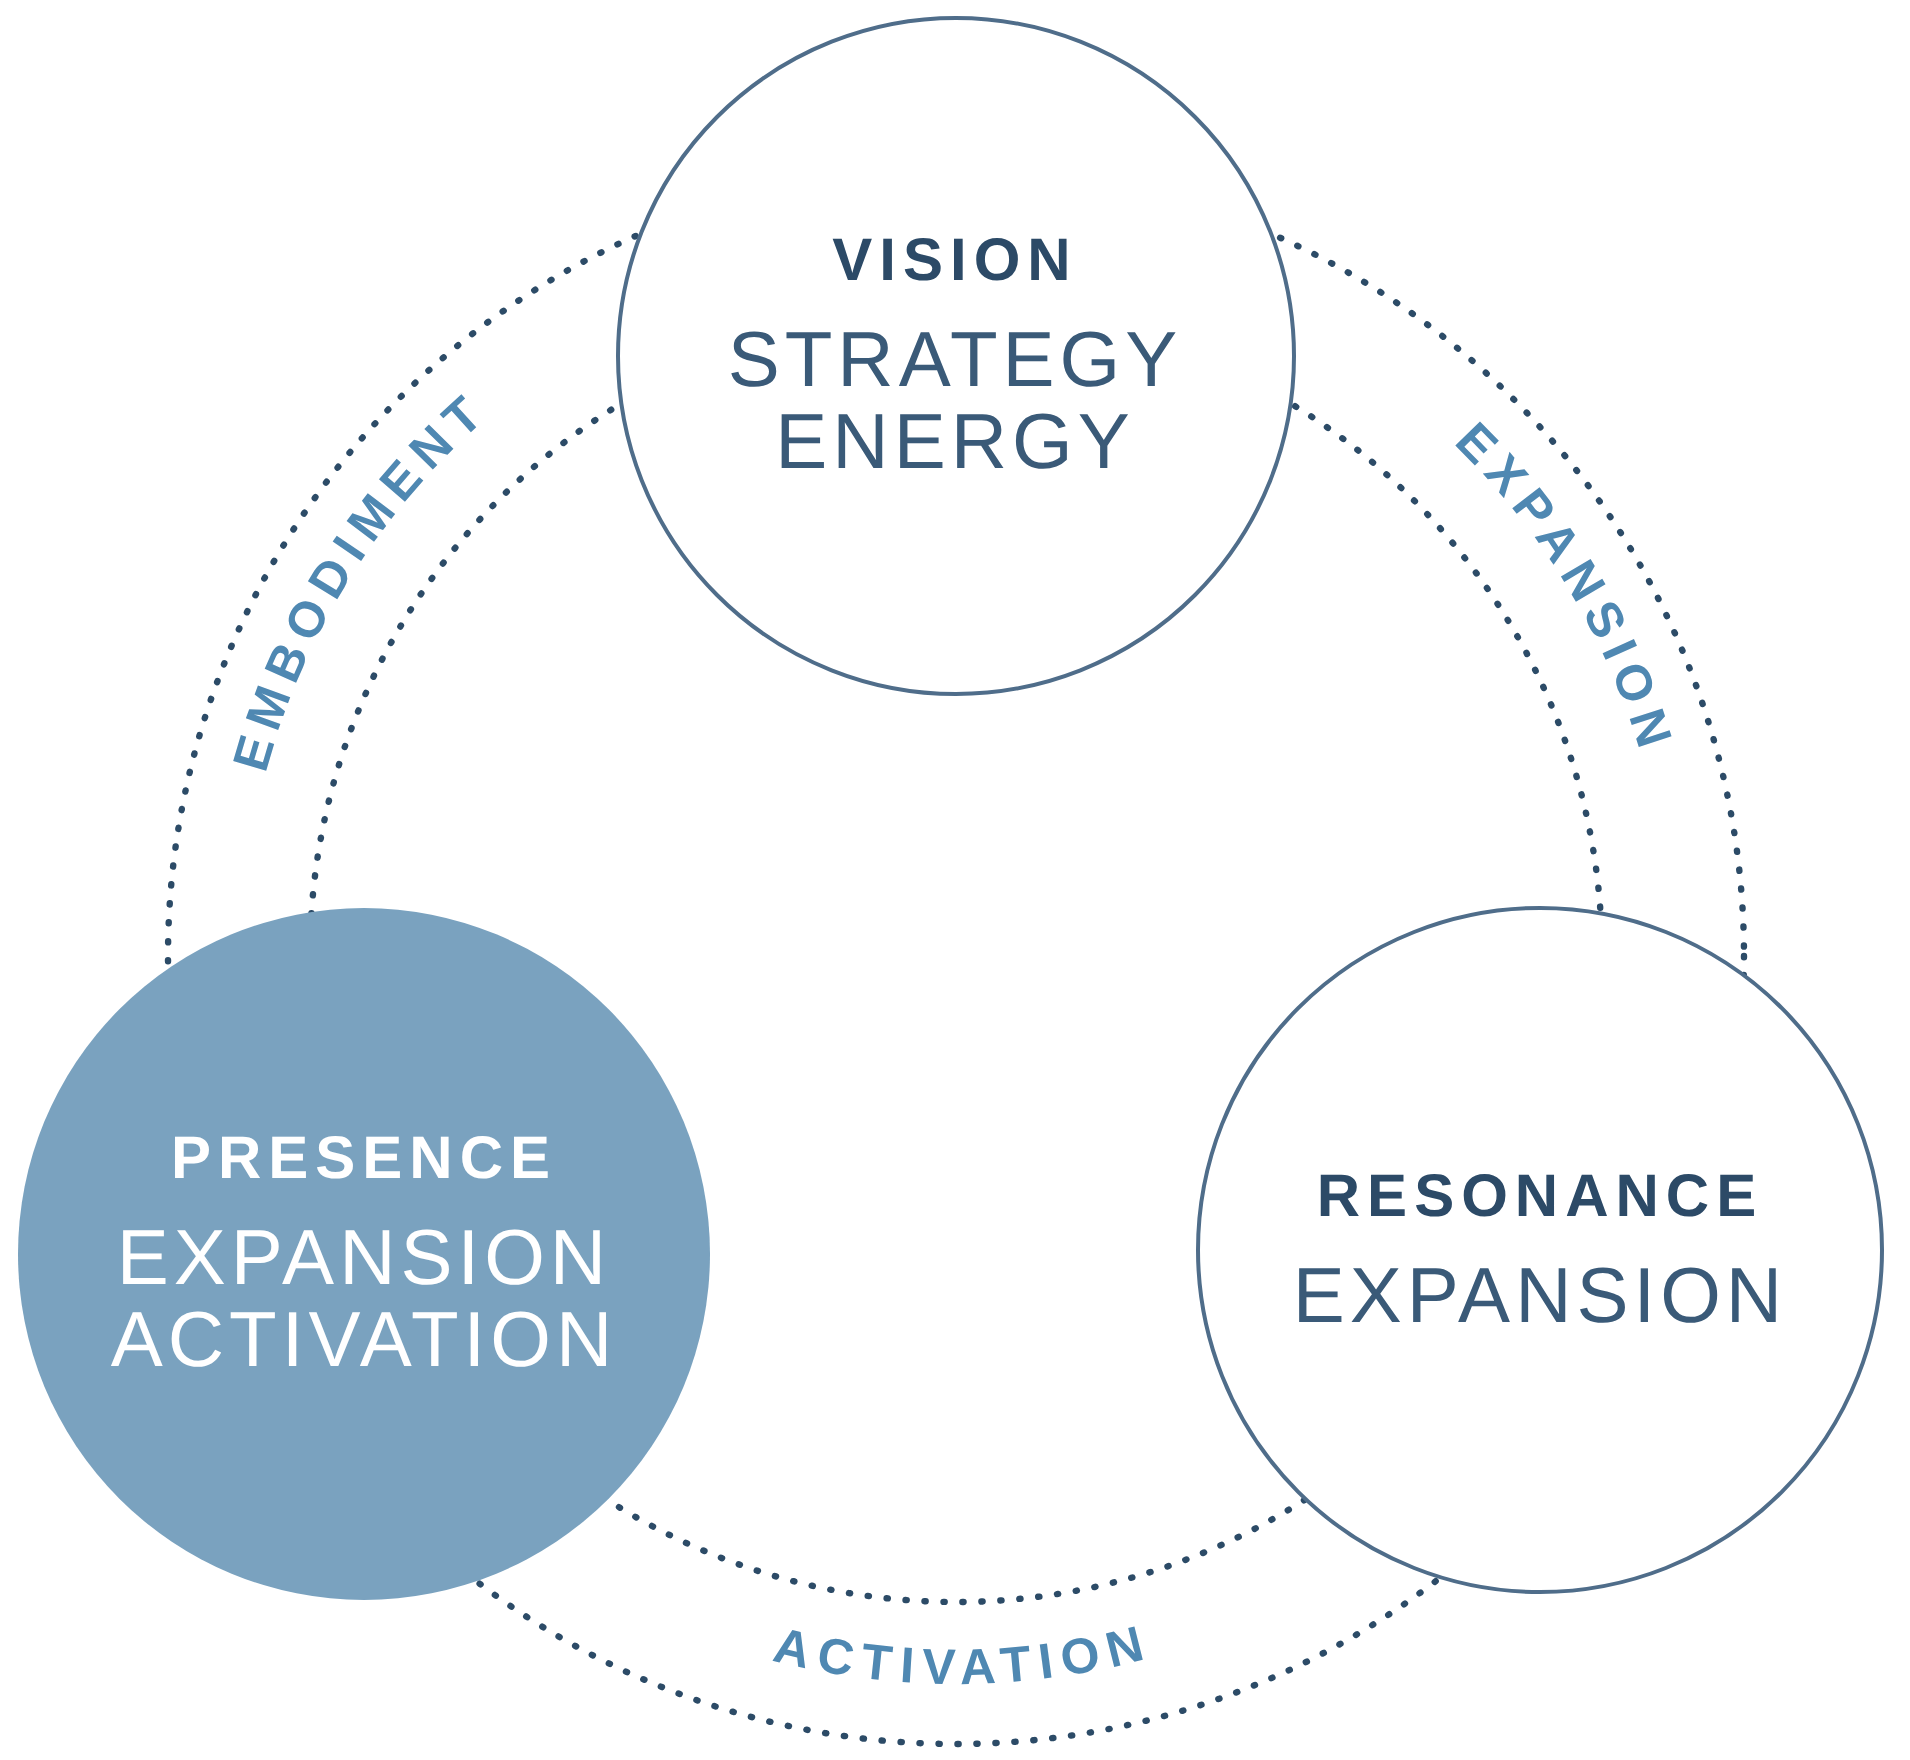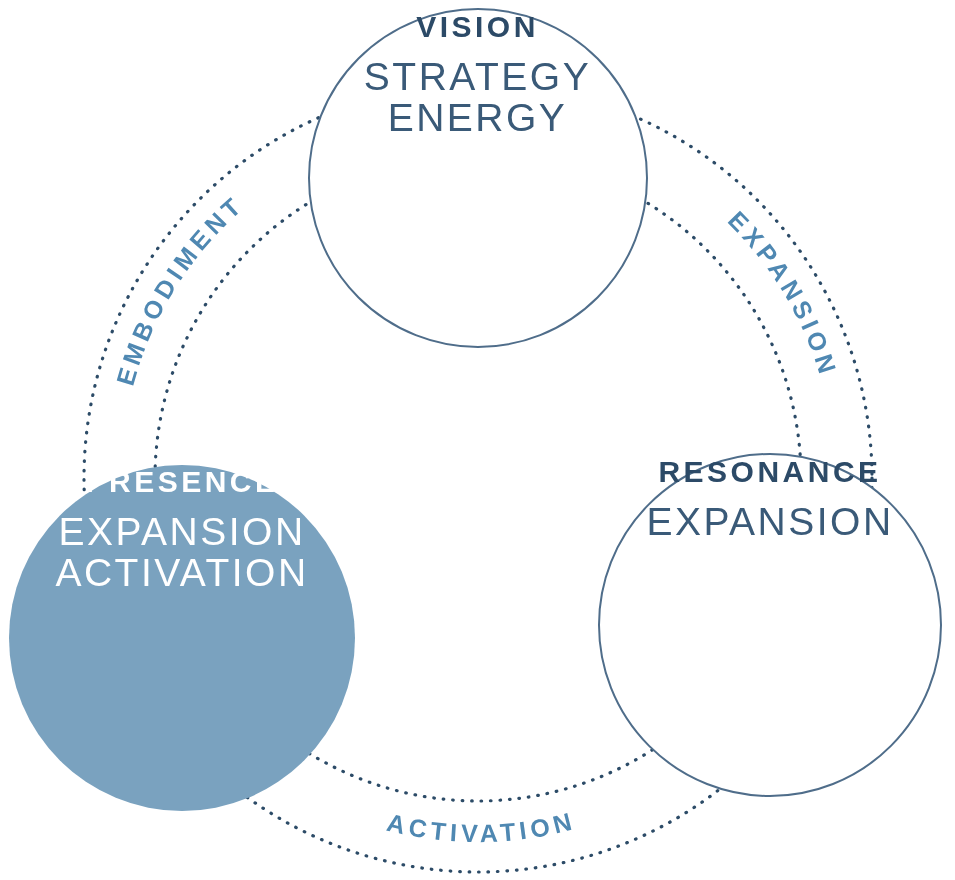--- a/index.html
+++ b/index.html
@@ -38,20 +38,21 @@
     font-size:25px;
     letter-spacing:4.5px;
   }
   .node{
     position:absolute;
     box-sizing:border-box;
     border-radius:50%;
     display:flex;
     flex-direction:column;
     align-items:center;
+    justify-content:center;
     text-align:center;
   }
   .node.outline{
     background:var(--node-fill-default);
     border:2.5px solid var(--node-border);
   }
   .node.filled{
     background:var(--node-fill-accent);
     border:none;
   }
@@ -107,21 +108,21 @@
   </svg>
 
   <div class="node outline" style="left:307.5px;top:8px;width:340px;height:340px;">
     <div class="node-title">VISION</div>
     <div class="node-sub">
       <div class="sub-line">STRATEGY</div>
       <div class="sub-line">ENERGY</div>
     </div>
   </div>
 
-  <div class="node filled" style="left:9px;top:465px;width:346px;height:346px;">
+  <div class="node filled" style="left:9px;top:454px;width:346px;height:346px;">
     <div class="node-title">PRESENCE</div>
     <div class="node-sub">
       <div class="sub-line">EXPANSION</div>
       <div class="sub-line">ACTIVATION</div>
     </div>
   </div>
 
   <div class="node outline" style="left:598px;top:453px;width:344px;height:344px;">
     <div class="node-title">RESONANCE</div>
     <div class="node-sub">

